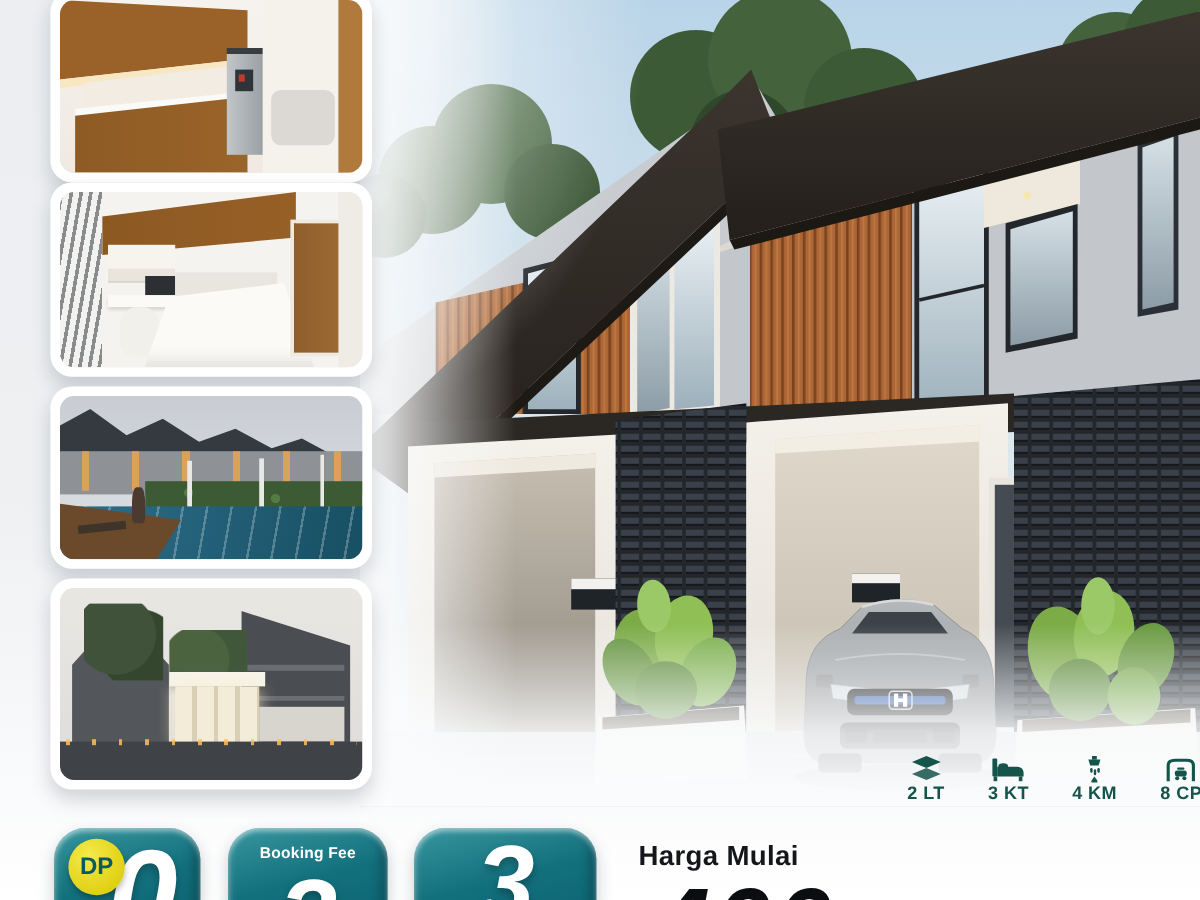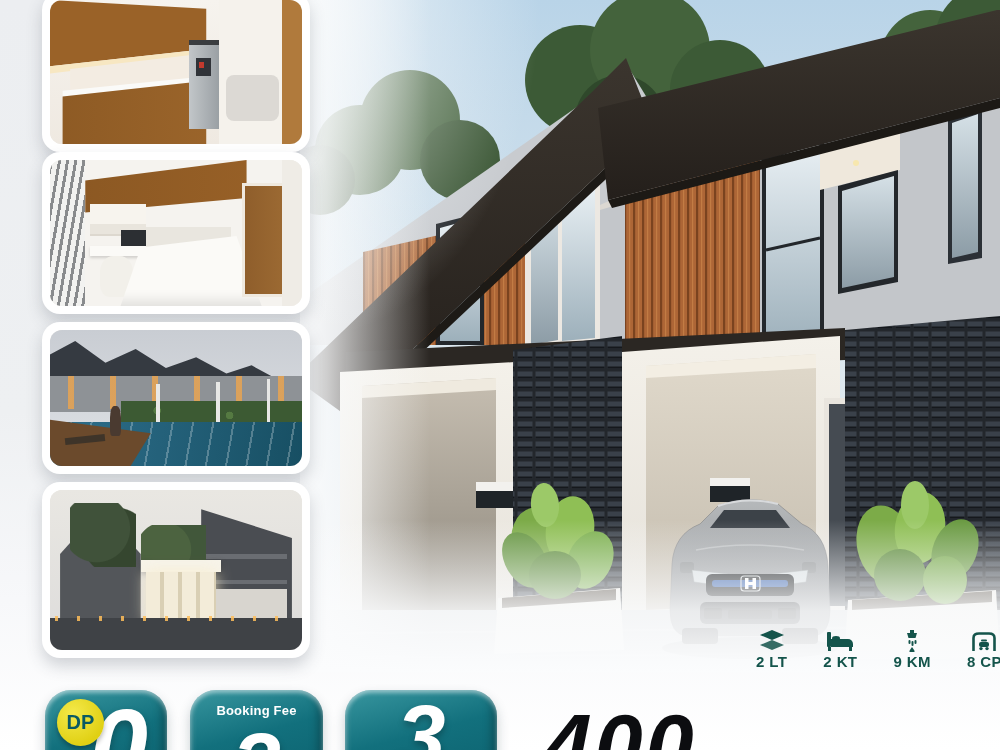--- a/index.html
+++ b/index.html
@@ -296,32 +296,32 @@
       <div class="spec-lb">2 LT</div>
     </div>
     <div class="spec">
       <svg width="28" height="22" viewBox="0 0 28 22" fill="#14544b">
         <rect x="1" y="2" width="4" height="15" rx="1"></rect>
         <path d="M5 9h17a5 5 0 015 5v3H5z"></path>
         <ellipse cx="10" cy="8.5" rx="4" ry="2.4"></ellipse>
         <rect x="2" y="17" width="3" height="4"></rect>
           <rect x="23" y="17" width="3" height="4"></rect>
       </svg>
-      <div class="spec-lb">2 KT</div>
+      <div class="spec-lb">3 KT</div>
     </div>
     <div class="spec">
       <svg width="28" height="22" viewBox="0 0 28 22" fill="#14544b">
         <rect x="12" y="0" width="4" height="3"></rect>
         <path d="M9 3h10l-1.5 5h-7z"></path>
         <rect x="10.5" y="10" width="2" height="4" rx="1"></rect>
         <rect x="13.5" y="11" width="2" height="5" rx="1"></rect>
         <rect x="16.5" y="10" width="2" height="4" rx="1"></rect>
         <path d="M14 17l2.2 3.2a2.5 2.5 0 11-4.4 0z"></path>
       </svg>
-      <div class="spec-lb">9 KM</div>
+      <div class="spec-lb">4 KM</div>
     </div>
     <div class="spec">
       <svg width="26" height="22" viewBox="0 0 26 22">
         <path d="M2.5 21V8q0-4.5 5.5-4.5h10Q23.5 3.5 23.5 8v13" fill="none" stroke="#14544b" stroke-width="2.6"></path>
         <rect x="8" y="12" width="10" height="5" rx="2" fill="#14544b"></rect>
         <circle cx="10" cy="18.6" r="1.7" fill="#14544b"></circle>
           <circle cx="16" cy="18.6" r="1.7" fill="#14544b"></circle>
         <rect x="10" y="9.5" width="6" height="2" rx="1" fill="#14544b"></rect>
       </svg>
       <div class="spec-lb">8 CP</div>
@@ -336,16 +336,17 @@
   <div class="pill pill-mid" style="left:190px;width:133px;">
     <div class="lbl">Booking Fee</div>
     <div class="num">3</div>
   </div>
 
   <div class="pill pill-mid" style="left:345px;width:152px;">
     <div class="num">3</div>
   </div>
 
   <div class="harga">
+    <div class="lbl">Harga Mulai</div>
     <div class="num">400</div>
   </div>
 
 </div>
 
 </body></html>

